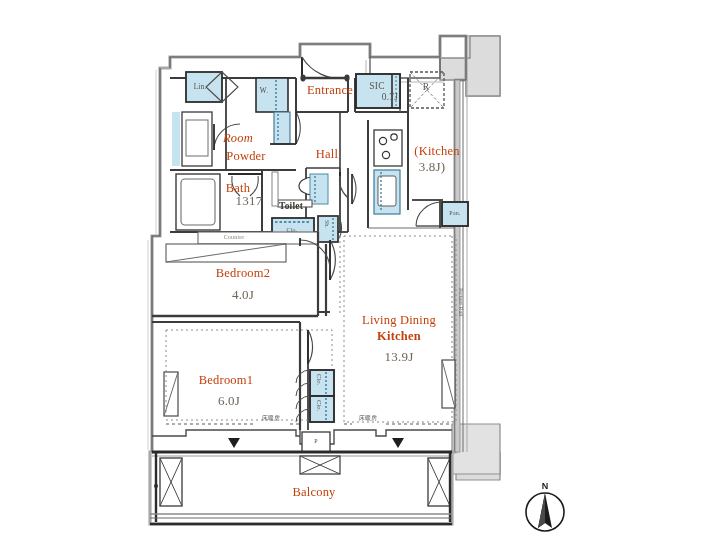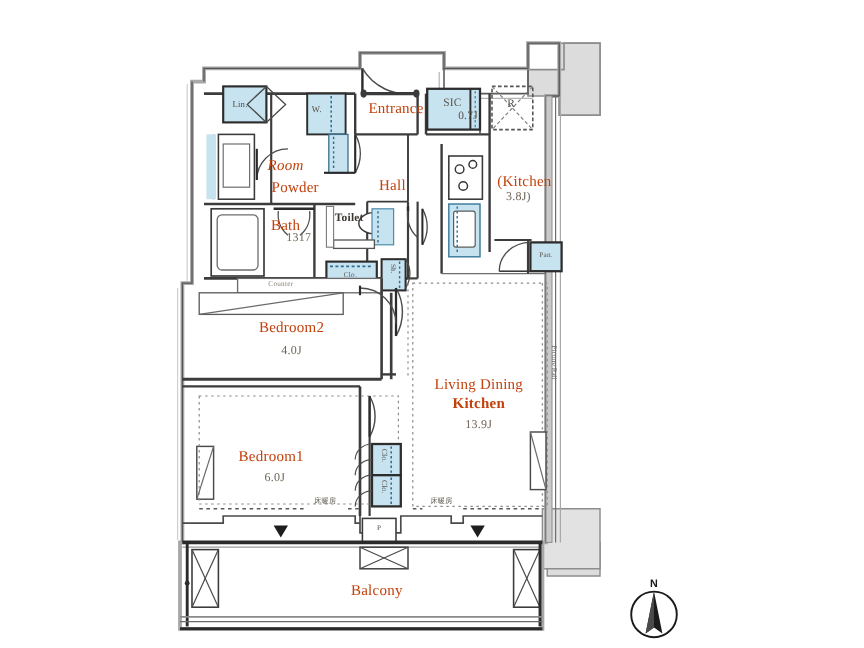--- a/index.html
+++ b/index.html
@@ -27,25 +27,25 @@
   .lbl {
     position: absolute;
     color: #6b6257;
     font-family: "Liberation Serif", serif;
     white-space: nowrap;
     line-height: 1.05;
     letter-spacing: .2px;
     pointer-events: none;
   }
   .lbl.room { font-size: 12.5px; color: #c2410c; }
-  .lbl.area { font-size: 10px; color: #6e6558; }
+  .lbl.area { font-size: 13px; color: #6e6558; }
   .lbl.small { font-size: 9.5px; color: #5c5549; }
   .lbl.tiny { font-size: 7.2px; color: #4f4a41; }
   .lbl.micro { font-size: 6px; color: #5a554c; }
-  .lbl.bold { font-weight: bold; color: #3b3630; }
+  .lbl.bold { font-weight: bold; color: #3b3630; margin-top: 24px; }
   .lbl.ctr { transform: translateX(-50%); text-align: center; }
   .vert {
     position: absolute;
     color: #5a554c;
     font-family: "Liberation Serif", serif;
     writing-mode: vertical-rl;
     text-orientation: mixed;
     white-space: nowrap;
     pointer-events: none;
   }

